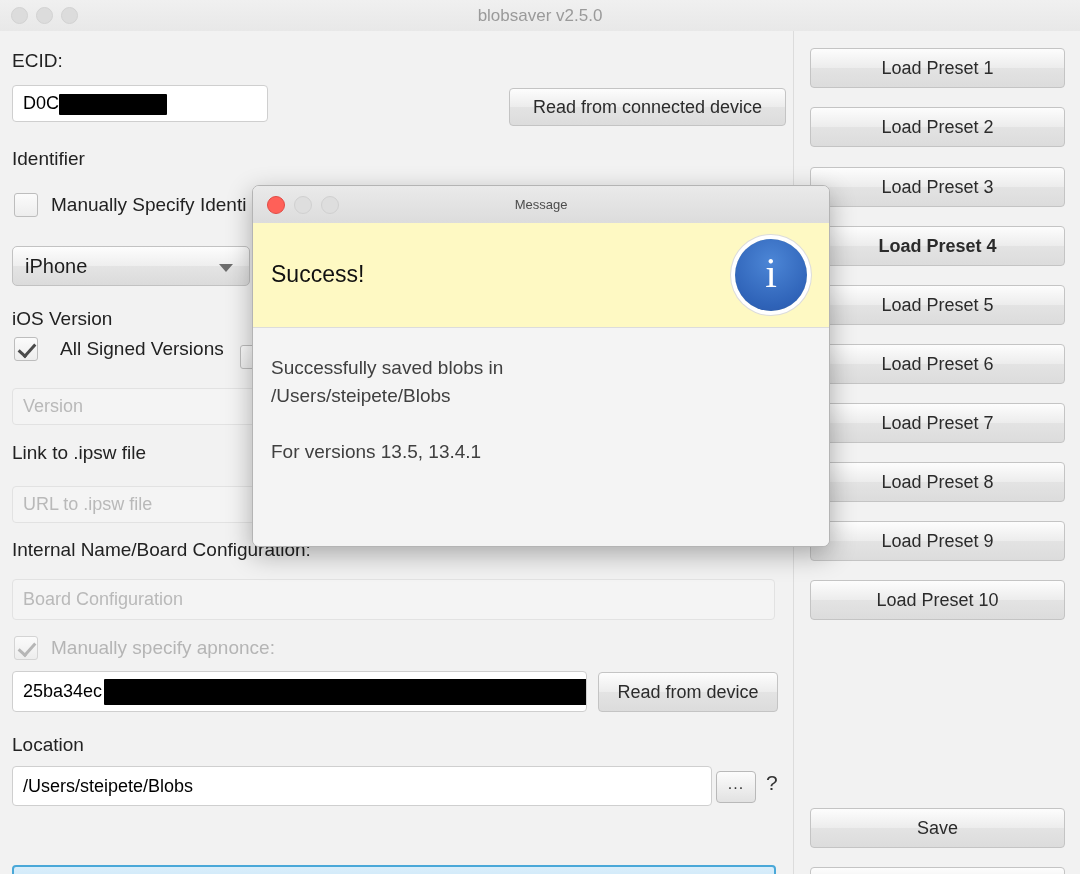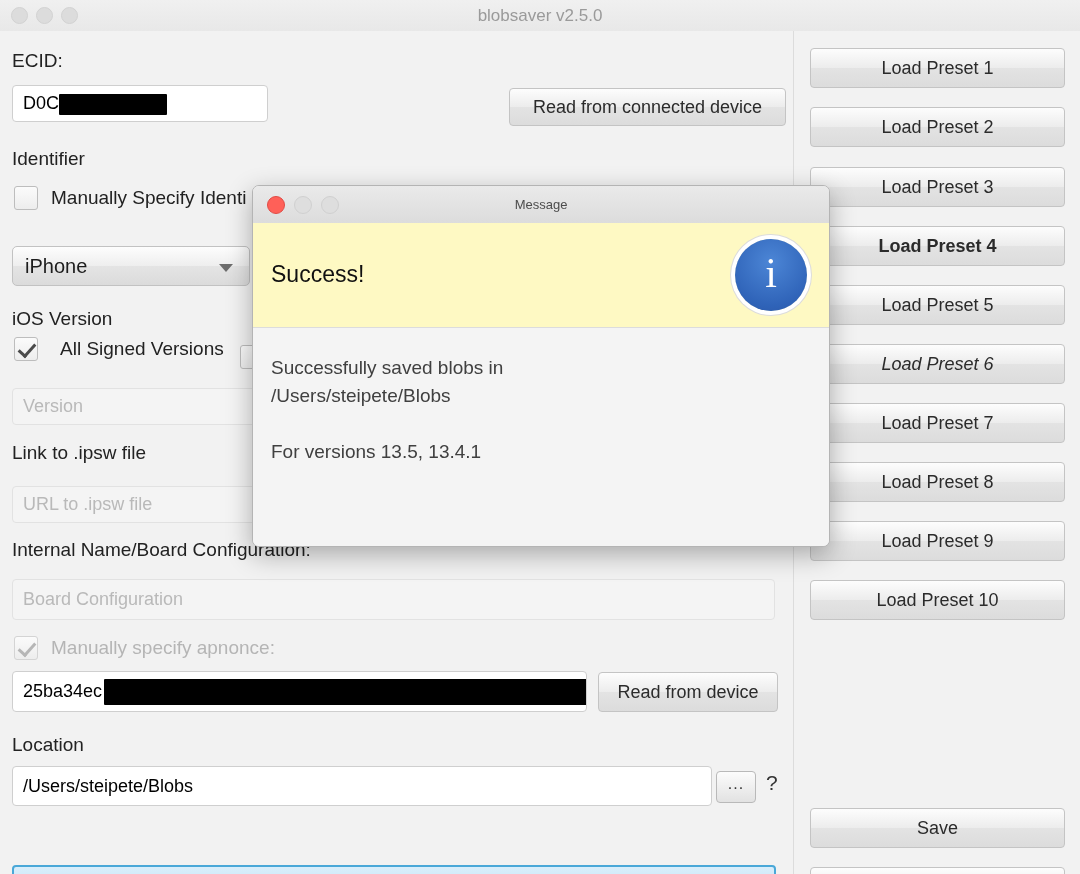--- a/index.html
+++ b/index.html
@@ -275,21 +275,21 @@
 
   <div class="main-pane">
 
     <div class="f-label" style="left:12px; top:19px;">ECID:</div>
     <div class="f-input" style="left:12px; top:54px; width:256px;">
       <span>D0C</span><span class="redact" style="width:108px;"></span>
     </div>
     <div class="btn" style="left:509px; top:57px; width:277px; height:38px; line-height:36px;">Read from connected device</div>
 
     <div class="f-label" style="left:12px; top:117px;">Identifier</div>
-    <div class="chk-row" style="left:14px; top:155px;text-align:right;">
+    <div class="chk-row" style="left:14px; top:162px;text-align:right;">
       <div class="chk"></div>
       <div class="chk-label">Manually Specify Identi</div>
     </div>
     <div class="combo" style="left:12px; top:215px; width:238px;">
       <span>iPhone</span>
       <span class="caret"></span>
     </div>
 
     <div class="f-label" style="left:12px; top:277px;">iOS Version</div>
     <div class="chk-row" style="left:14px; top:306px;gap:9px;">
@@ -321,21 +321,21 @@
 
     <div class="btn focused" style="left:12px; top:834px; width:764px; height:40px;"></div>
   </div>
 
   <div class="side-pane">
     <div class="btn" style="left:16px; top:17px;  width:255px; height:40px; line-height:38px;">Load Preset 1</div>
     <div class="btn" style="left:16px; top:76px;  width:255px; height:40px; line-height:38px;">Load Preset 2</div>
     <div class="btn" style="left:16px; top:136px; width:255px; height:40px; line-height:38px;">Load Preset 3</div>
     <div class="btn" style="left:16px; top:195px; width:255px; height:40px; line-height:38px;font-weight:bold;">Load Preset 4</div>
     <div class="btn" style="left:16px; top:254px; width:255px; height:40px; line-height:38px;">Load Preset 5</div>
-    <div class="btn" style="left:16px; top:313px; width:255px; height:40px; line-height:38px;font-style:italic;">Load Preset 6</div>
+    <div class="btn" style="left:16px; top:313px; width:255px; height:40px; line-height:38px;">Load Preset 6</div>
     <div class="btn" style="left:16px; top:372px; width:255px; height:40px; line-height:38px;">Load Preset 7</div>
     <div class="btn" style="left:16px; top:431px; width:255px; height:40px; line-height:38px;">Load Preset 8</div>
     <div class="btn" style="left:16px; top:490px; width:255px; height:40px; line-height:38px;">Load Preset 9</div>
     <div class="btn" style="left:16px; top:549px; width:255px; height:40px; line-height:38px;">Load Preset 10</div>
 
     <div class="btn" style="left:16px; top:777px; width:255px; height:40px; line-height:38px;">Save</div>
     <div class="btn" style="left:16px; top:836px; width:255px; height:40px; line-height:38px;"></div>
   </div>
 
   <div class="dialog">

